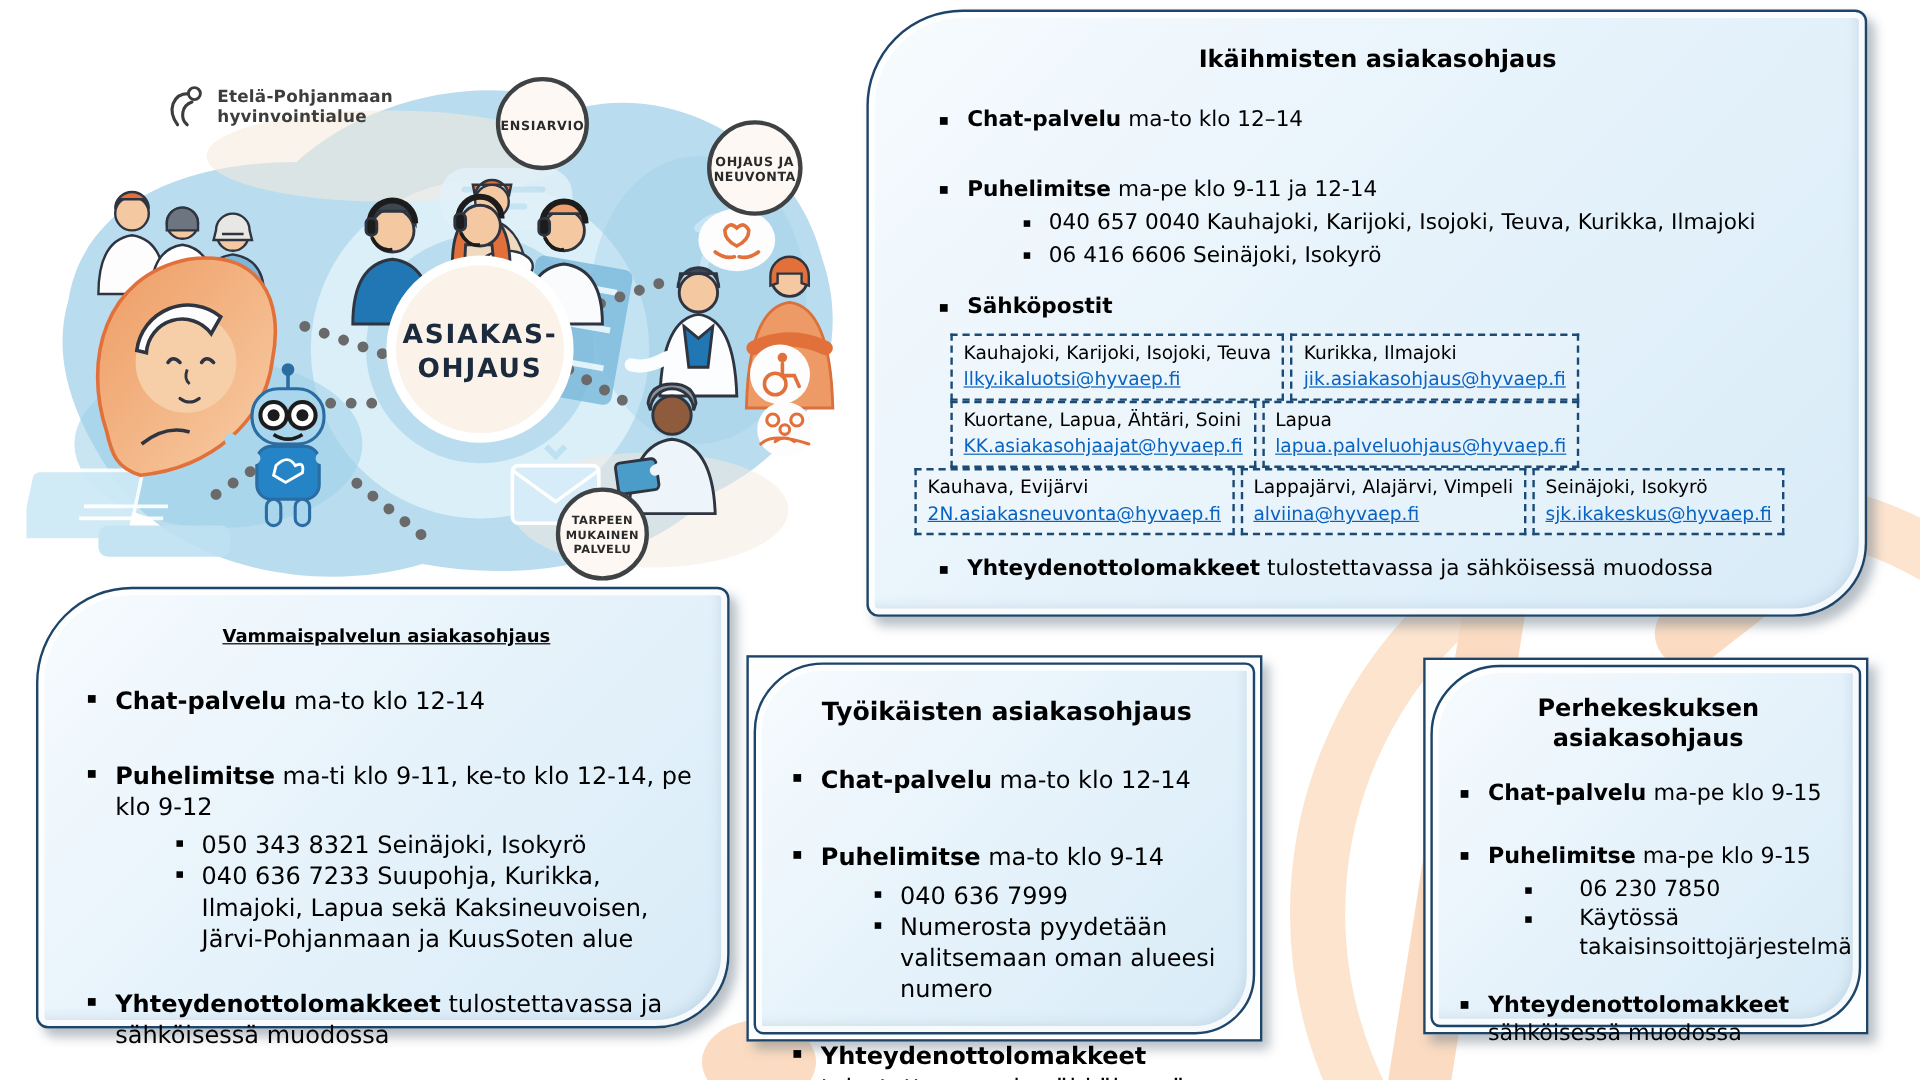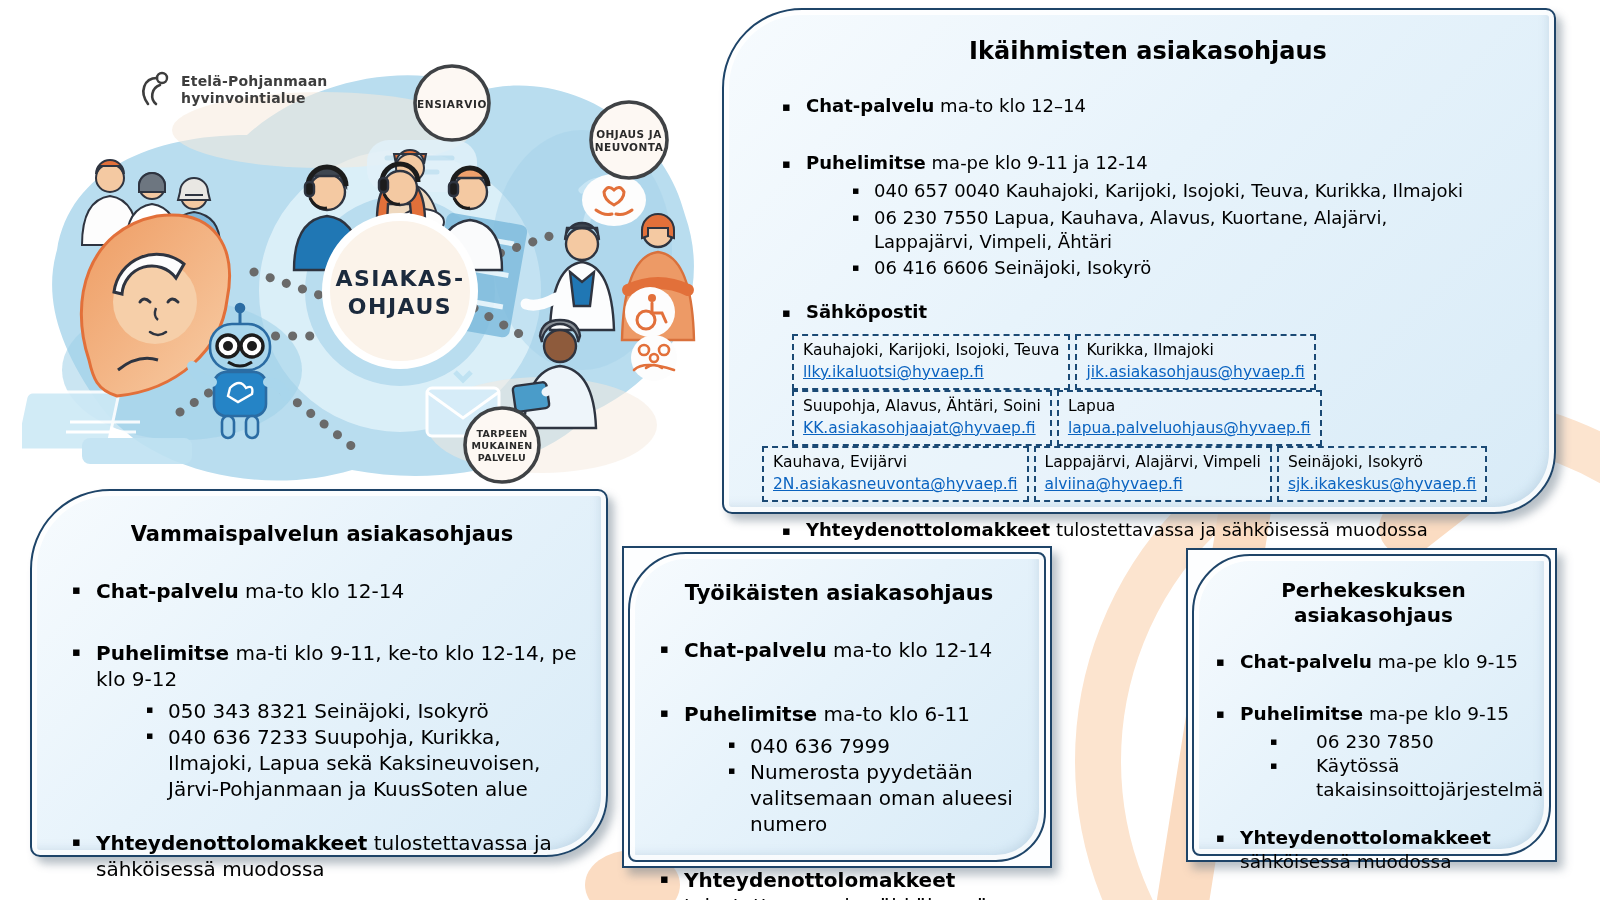--- a/index.html
+++ b/index.html
@@ -44,38 +44,38 @@
   .ptitle{font-weight:700;text-align:center;}
 
   .bullet{display:flex;align-items:flex-start;}
   .bullet::before{content:"▪";flex:none;width:24px;font-size:13px;padding-top:4px;}
   .bullet .txt b{font-weight:700;}
   .sub{display:flex;align-items:flex-start;}
   .sub::before{content:"▪";flex:none;width:22px;font-size:11px;padding-top:5px;}
 
   
   #p-elderly{left:722px;top:8px;width:834px;height:506px;padding:16px 16px 10px 34px;}
-  #p-elderly .ptitle{font-size:24px;margin:10px 0 26px 0;}
+  #p-elderly .ptitle{font-size:20px;margin:10px 0 26px 0;}
   #p-elderly{font-size:18px;line-height:1.32;}
   #p-elderly .bullet{margin-left:24px;margin-bottom:4px;}
   #p-elderly .b-chat{margin-bottom:34px;}
   #p-elderly .subs{margin-left:94px;}
   #p-elderly .sub{margin-bottom:3px;}
   #p-elderly .sub:nth-child(2) .stxt{max-width:575px;}
   #p-elderly .b-mail{margin-top:20px;margin-bottom:10px;}
   .erow{display:flex;gap:5px;margin:0 0 0 34px;}
   .erow.r3{margin-left:4px;}
   .ebox{border:2px dashed #1b4a75;background:rgba(255,255,255,.18);
     padding:3px 9px 5px 9px;font-size:15.5px;line-height:1.42;white-space:nowrap;}
   .elink{color:#0a63c0;text-decoration:underline;cursor:pointer;}
   #p-elderly .b-forms{margin-top:16px;}
 
   
   #p-disability{left:30px;top:489px;width:578px;height:368px;padding:16px 20px 10px 26px;font-size:20px;line-height:1.3;}
-  #p-disability .ptitle{font-size:21px;margin:14px 0 30px 0;}
+  #p-disability .ptitle{font-size:15px;margin:14px 0 30px 0;text-decoration:underline;}
   #p-disability .bullet{margin-left:14px;margin-bottom:6px;}
   #p-disability .b-chat{margin-bottom:36px;}
   #p-disability .subs{margin-left:88px;}
   #p-disability .b-forms{margin-top:28px;}
 
   
   #p-working{left:622px;top:546px;width:430px;height:322px;}
   #p-working .panel-core{padding:12px 16px 8px 20px;font-size:20px;line-height:1.3;}
   #p-working .ptitle{font-size:21px;margin:14px 0 30px 0;}
   #p-working .bullet{margin-left:10px;margin-bottom:6px;}
@@ -317,42 +317,39 @@
     <span class="txt"><b>Chat-palvelu</b> <span>ma-to klo 12–14</span></span>
   </div>
   <div class="bullet">
     <span class="txt"><b>Puhelimitse</b> <span>ma-pe klo 9-11 ja 12-14</span></span>
   </div>
   <div class="subs">
     <div class="sub">
         <span class="stxt">040 657 0040 Kauhajoki, Karijoki, Isojoki, Teuva, Kurikka, Ilmajoki</span>
       </div>
     <div class="sub">
-        <span class="stxt">06 230 7550 Lapua, Kauhava, Alavus, Kuortane, Alajärvi, Lappajärvi, Vimpeli, Ähtäri</span>
-      </div>
-    <div class="sub">
         <span class="stxt">06 416 6606 Seinäjoki, Isokyrö</span>
       </div>
   </div>
   <div class="bullet b-mail">
     <span class="txt"><b>Sähköpostit</b></span>
   </div>
   <div class="erow r1">
     <div class="ebox">
       <div>Kauhajoki, Karijoki, Isojoki, Teuva</div>
       <a class="elink">llky.ikaluotsi@hyvaep.fi</a>
     </div>
     <div class="ebox">
       <div>Kurikka, Ilmajoki</div>
       <a class="elink">jik.asiakasohjaus@hyvaep.fi</a>
     </div>
   </div>
   <div class="erow r2">
     <div class="ebox">
-      <div>Suupohja, Alavus, Ähtäri, Soini</div>
+      <div>Kuortane, Lapua, Ähtäri, Soini</div>
       <a class="elink">KK.asiakasohjaajat@hyvaep.fi</a>
     </div>
     <div class="ebox">
       <div>Lapua</div>
       <a class="elink">lapua.palveluohjaus@hyvaep.fi</a>
     </div>
   </div>
   <div class="erow r3">
     <div class="ebox">
       <div>Kauhava, Evijärvi</div>
@@ -393,21 +390,21 @@
   </div>
 </div>
 
 <div class="frame" id="p-working">
   <div class="panel-core">
     <div class="ptitle">Työikäisten asiakasohjaus</div>
     <div class="bullet b-chat">
       <span class="txt"><b>Chat-palvelu</b> <span>ma-to klo 12-14</span></span>
     </div>
     <div class="bullet">
-      <span class="txt"><b>Puhelimitse</b> <span>ma-to klo 6-11</span></span>
+      <span class="txt"><b>Puhelimitse</b> <span>ma-to klo 9-14</span></span>
     </div>
     <div class="subs">
       <div class="sub">
           <span class="stxt">040 636 7999</span>
         </div>
       <div class="sub">
           <span class="stxt">Numerosta pyydetään valitsemaan oman alueesi numero</span>
         </div>
     </div>
     <div class="bullet b-forms">

